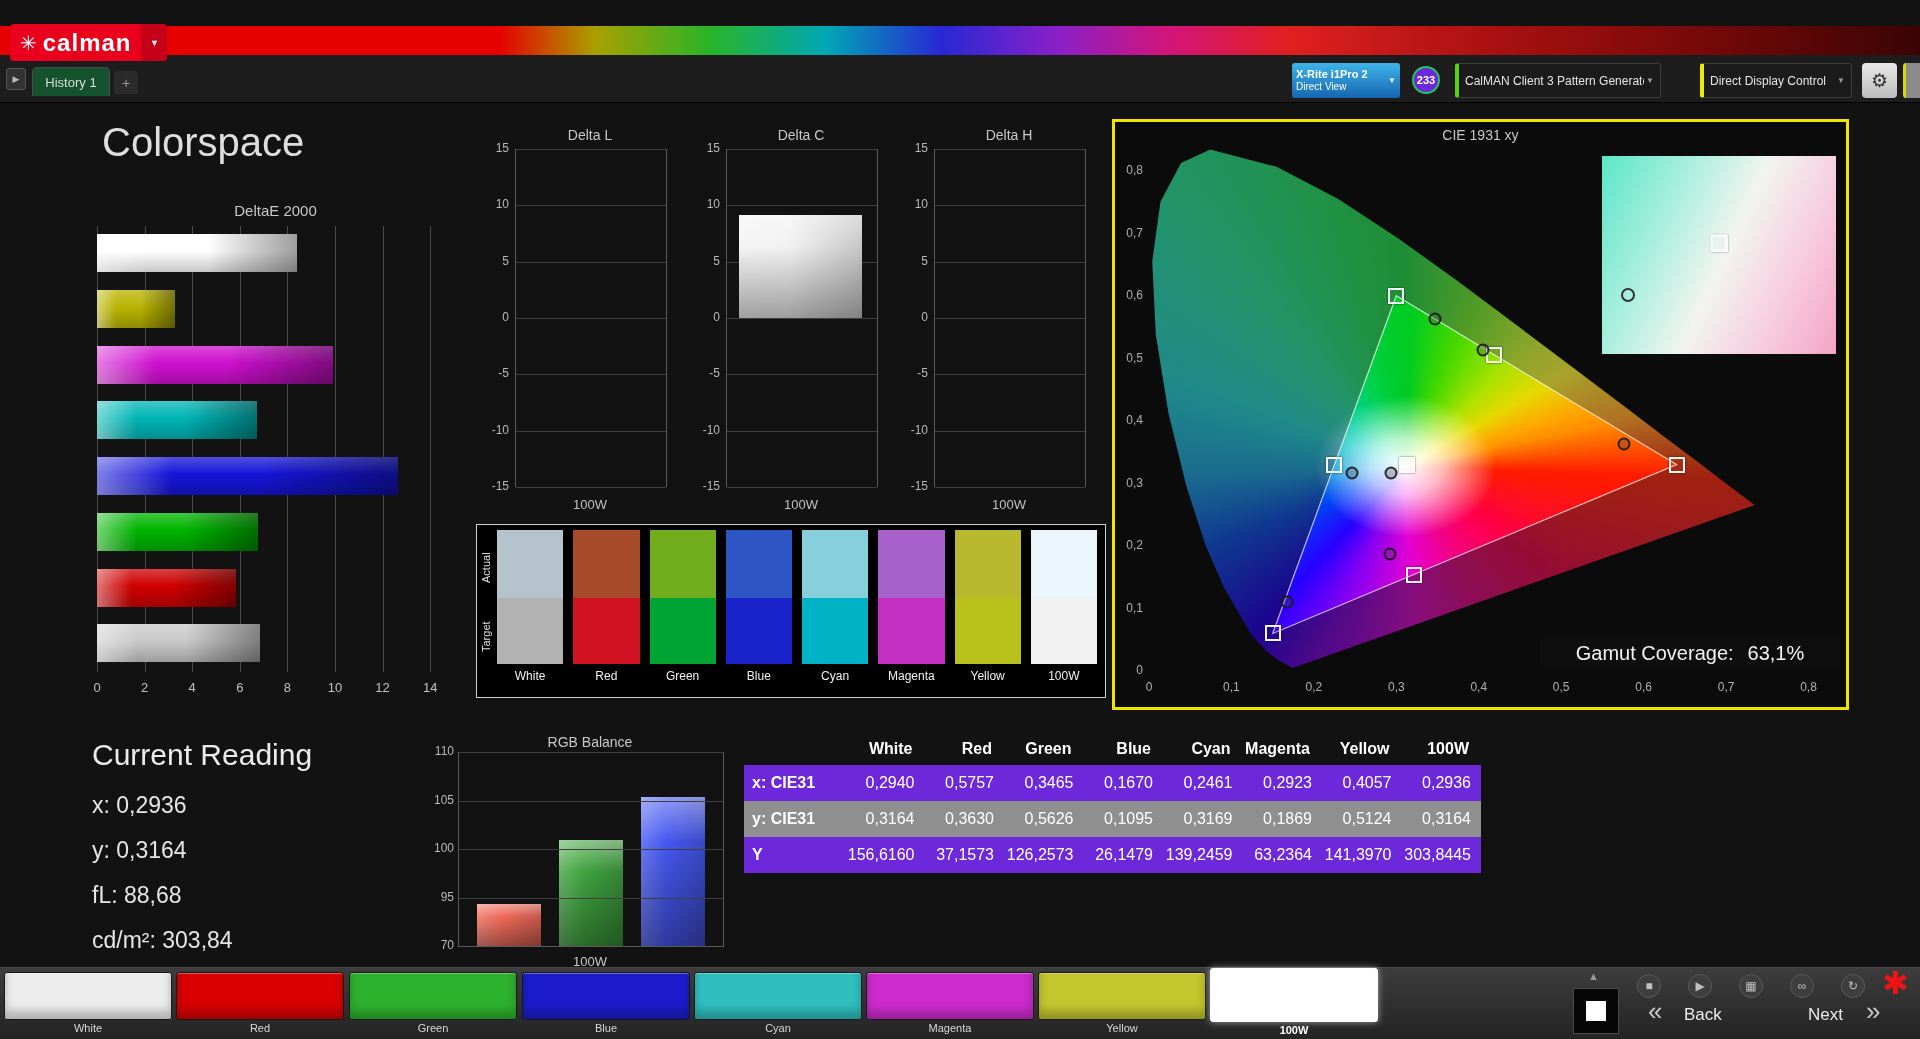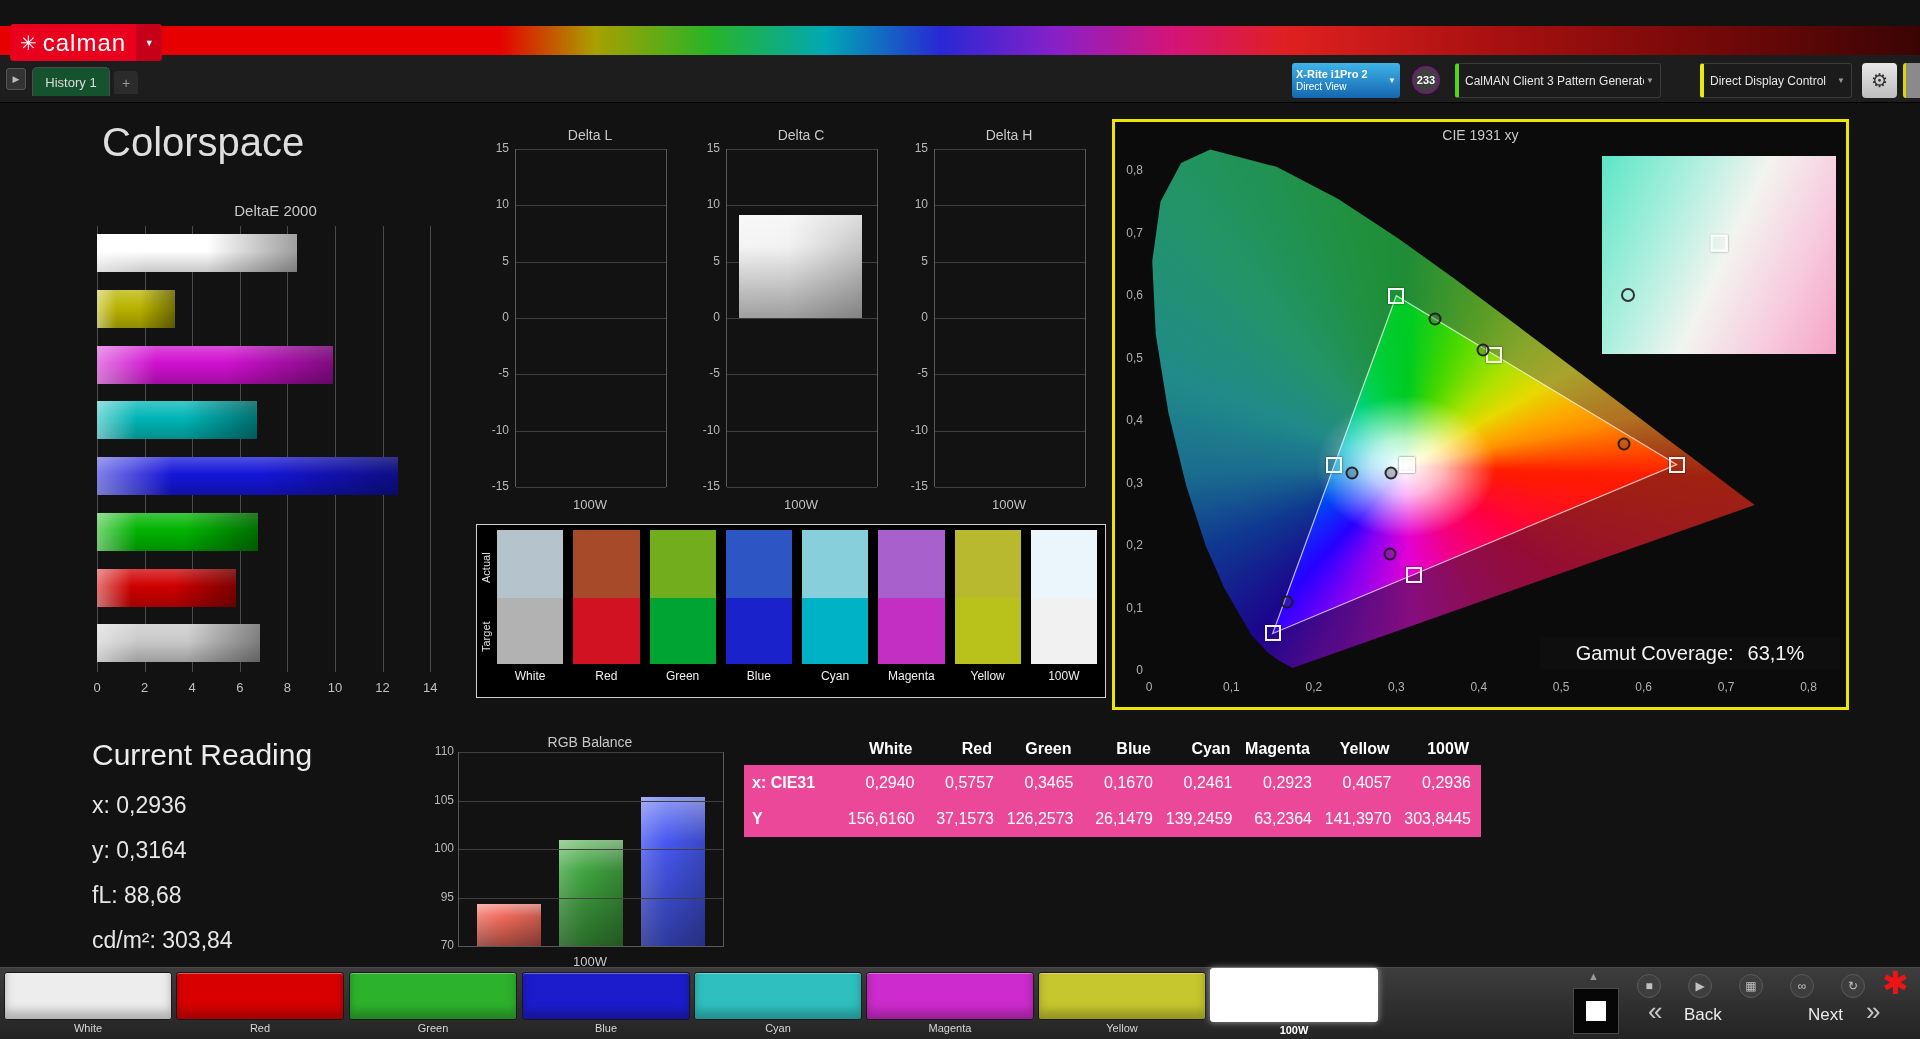--- a/index.html
+++ b/index.html
@@ -12,34 +12,34 @@
   .tb-controls{margin-left:auto;display:flex;height:100%;}
   .tb-btn{width:46px;display:flex;align-items:center;justify-content:center;font-size:12px;color:#222;cursor:default;}
 
   
   .rainbow{position:absolute;left:0;top:26px;width:1920px;height:29px;
     background:linear-gradient(90deg,#e60000 0%,#e60000 26%,#a8a000 31%,#28b428 37%,#00a8b4 43%,#2828d4 49%,#8820c8 55%,#d41478 61%,#e02020 67%,#a81010 78%,#700808 90%,#3a0404 100%);}
   .toolbar{position:absolute;left:0;top:55px;width:1920px;height:47px;background:#1d1d1d;border-bottom:1px solid #000;}
 
   .logo{position:absolute;left:10px;top:24px;height:37px;display:flex;align-items:center;background:#e8001d;border-radius:4px;z-index:11;padding-left:10px;}
   .logo-icon{color:#fff;font-size:20px;margin-right:6px;}
-  .logo-text{color:#fff;font-size:24px;font-weight:normal;letter-spacing:1px;padding-right:10px;}
+  .logo-text{color:#fff;font-size:24px;font-weight:bold;letter-spacing:1px;padding-right:10px;}
   .logo-dd{width:26px;height:37px;background:#c50018;border-radius:0 4px 4px 0;display:flex;align-items:center;justify-content:center;color:#fff;font-size:9px;}
 
   .expand-btn{position:absolute;left:6px;top:68px;width:18px;height:20px;background:#333;border:1px solid #555;border-radius:3px;color:#bbb;font-size:9px;display:flex;align-items:center;justify-content:center;}
   .tab{position:absolute;left:32px;top:67px;width:76px;height:28px;background:#14532d;border:1px solid #4c4c4c;border-bottom:none;border-radius:5px 5px 0 0;color:#ddd;font-size:13px;display:flex;align-items:center;justify-content:center;text-align:right;}
   .add-tab{position:absolute;left:114px;top:71px;width:24px;height:23px;background:#2b2b2b;border-radius:4px 4px 0 0;color:#999;font-size:14px;display:flex;align-items:center;justify-content:center;}
 
   .meter-box{position:absolute;left:1292px;top:63px;width:108px;height:35px;border-radius:3px;background:linear-gradient(180deg,#3fb4e8,#1566b0);display:flex;align-items:center;padding:0 4px;box-sizing:border-box;}
   .meter-lines{flex:1;color:#fff;line-height:1.15;overflow:hidden;}
   .m1{font-size:11px;font-weight:bold;white-space:nowrap;}
   .m2{font-size:10px;white-space:nowrap;}
   .dd-arrow{color:#e8f4ff;font-size:8px;margin-left:2px;}
   .dd-arrow.gray{color:#9a9a9a;}
-  .badge{position:absolute;left:1412px;top:66px;width:28px;height:28px;border-radius:50%;background:#404040;border:2px solid #701a75;box-sizing:border-box;color:#fff;font-size:11px;font-weight:bold;display:flex;align-items:center;justify-content:center;}
+  .badge{position:absolute;left:1412px;top:66px;width:28px;height:28px;border-radius:50%;background:#6d28d9;border:2px solid #22c55e;box-sizing:border-box;color:#fff;font-size:11px;font-weight:bold;display:flex;align-items:center;justify-content:center;}
   .src-box,.disp-box{position:absolute;top:63px;height:35px;background:#1b1b1b;border:1px solid #3c3c3c;border-radius:3px;display:flex;align-items:center;padding:0 6px;box-sizing:border-box;color:#e6e6e6;font-size:12px;}
   .src-box{left:1455px;width:206px;border-left:4px solid #54d413;}
   .disp-box{left:1700px;width:152px;border-left:4px solid #e8e813;}
   .src-label{flex:1;white-space:nowrap;overflow:hidden;}
   .gear-btn{position:absolute;left:1862px;top:63px;width:35px;height:35px;background:linear-gradient(#e8e8e8,#bdbdbd);border-radius:4px;display:flex;align-items:center;justify-content:center;font-size:19px;color:#333;}
   .edge-box{position:absolute;left:1903px;top:63px;width:17px;height:35px;background:#8a8a8a;border-left:3px solid #d8d800;border-radius:3px 0 0 3px;}
 
   
   .page-title{position:absolute;left:102px;top:120px;font-size:40px;color:#dedede;}
 
@@ -110,21 +110,21 @@
   .rgb-ylab{position:absolute;left:0;width:34px;text-align:right;font-size:12px;color:#b8b8b8;}
   .rgb-bars{position:absolute;inset:0;display:flex;align-items:flex-end;justify-content:space-evenly;}
   .rgb-bar{width:64px;}
   .rgb-xlabel{position:absolute;left:38px;top:220px;width:264px;text-align:center;font-size:13px;color:#c8c8c8;}
 
   
   #results{position:absolute;left:744px;top:732px;width:737px;border-collapse:collapse;table-layout:fixed;font-size:16px;color:#fff;}
   #results th{font-weight:bold;height:33px;text-align:right;padding:0 12px 0 0;white-space:nowrap;}
   #results td{height:36px;text-align:right;padding:0 10px 0 0;white-space:nowrap;}
   #results td.rowlab{text-align:left;padding:0 0 0 8px;font-weight:bold;}
-  .row-dark{background:#ec4899;}
+  .row-dark{background:#6d28d9;}
   .row-gray{background:#8f8f8f;}
 
   
   .bottombar{position:absolute;left:0;top:967px;width:1920px;height:72px;background:linear-gradient(180deg,#3d3d3d,#232323);border-top:1px solid #4a4a4a;}
   .pat{position:absolute;top:4px;width:168px;height:66px;}
   .pat-color{height:46px;border-radius:3px;border:1px solid #181818;box-shadow:inset 0 1px rgba(255,255,255,.35), inset 0 -8px 10px rgba(0,0,0,.25);}
   .pat-label{height:17px;text-align:center;font-size:11px;color:#d8d8d8;line-height:17px;}
   .pat.selected .pat-color{height:52px;margin-top:-4px;border-color:#fff;box-shadow:0 0 7px rgba(255,255,255,.55);}
   .pat.selected .pat-label{font-weight:bold;color:#fff;}
 
@@ -419,20 +419,31 @@
           <td class="rowlab">x: CIE31</td>
           <td>0,2940</td>
           <td>0,5757</td>
           <td>0,3465</td>
           <td>0,1670</td>
           <td>0,2461</td>
           <td>0,2923</td>
           <td>0,4057</td>
           <td>0,2936</td>
         </tr>
+        <tr class="row-gray">
+          <td class="rowlab">y: CIE31</td>
+          <td>0,3164</td>
+          <td>0,3630</td>
+          <td>0,5626</td>
+          <td>0,1095</td>
+          <td>0,3169</td>
+          <td>0,1869</td>
+          <td>0,5124</td>
+          <td>0,3164</td>
+        </tr>
         <tr class="row-dark">
           <td class="rowlab">Y</td>
           <td>156,6160</td>
           <td>37,1573</td>
           <td>126,2573</td>
           <td>26,1479</td>
           <td>139,2459</td>
           <td>63,2364</td>
           <td>141,3970</td>
           <td>303,8445</td>

